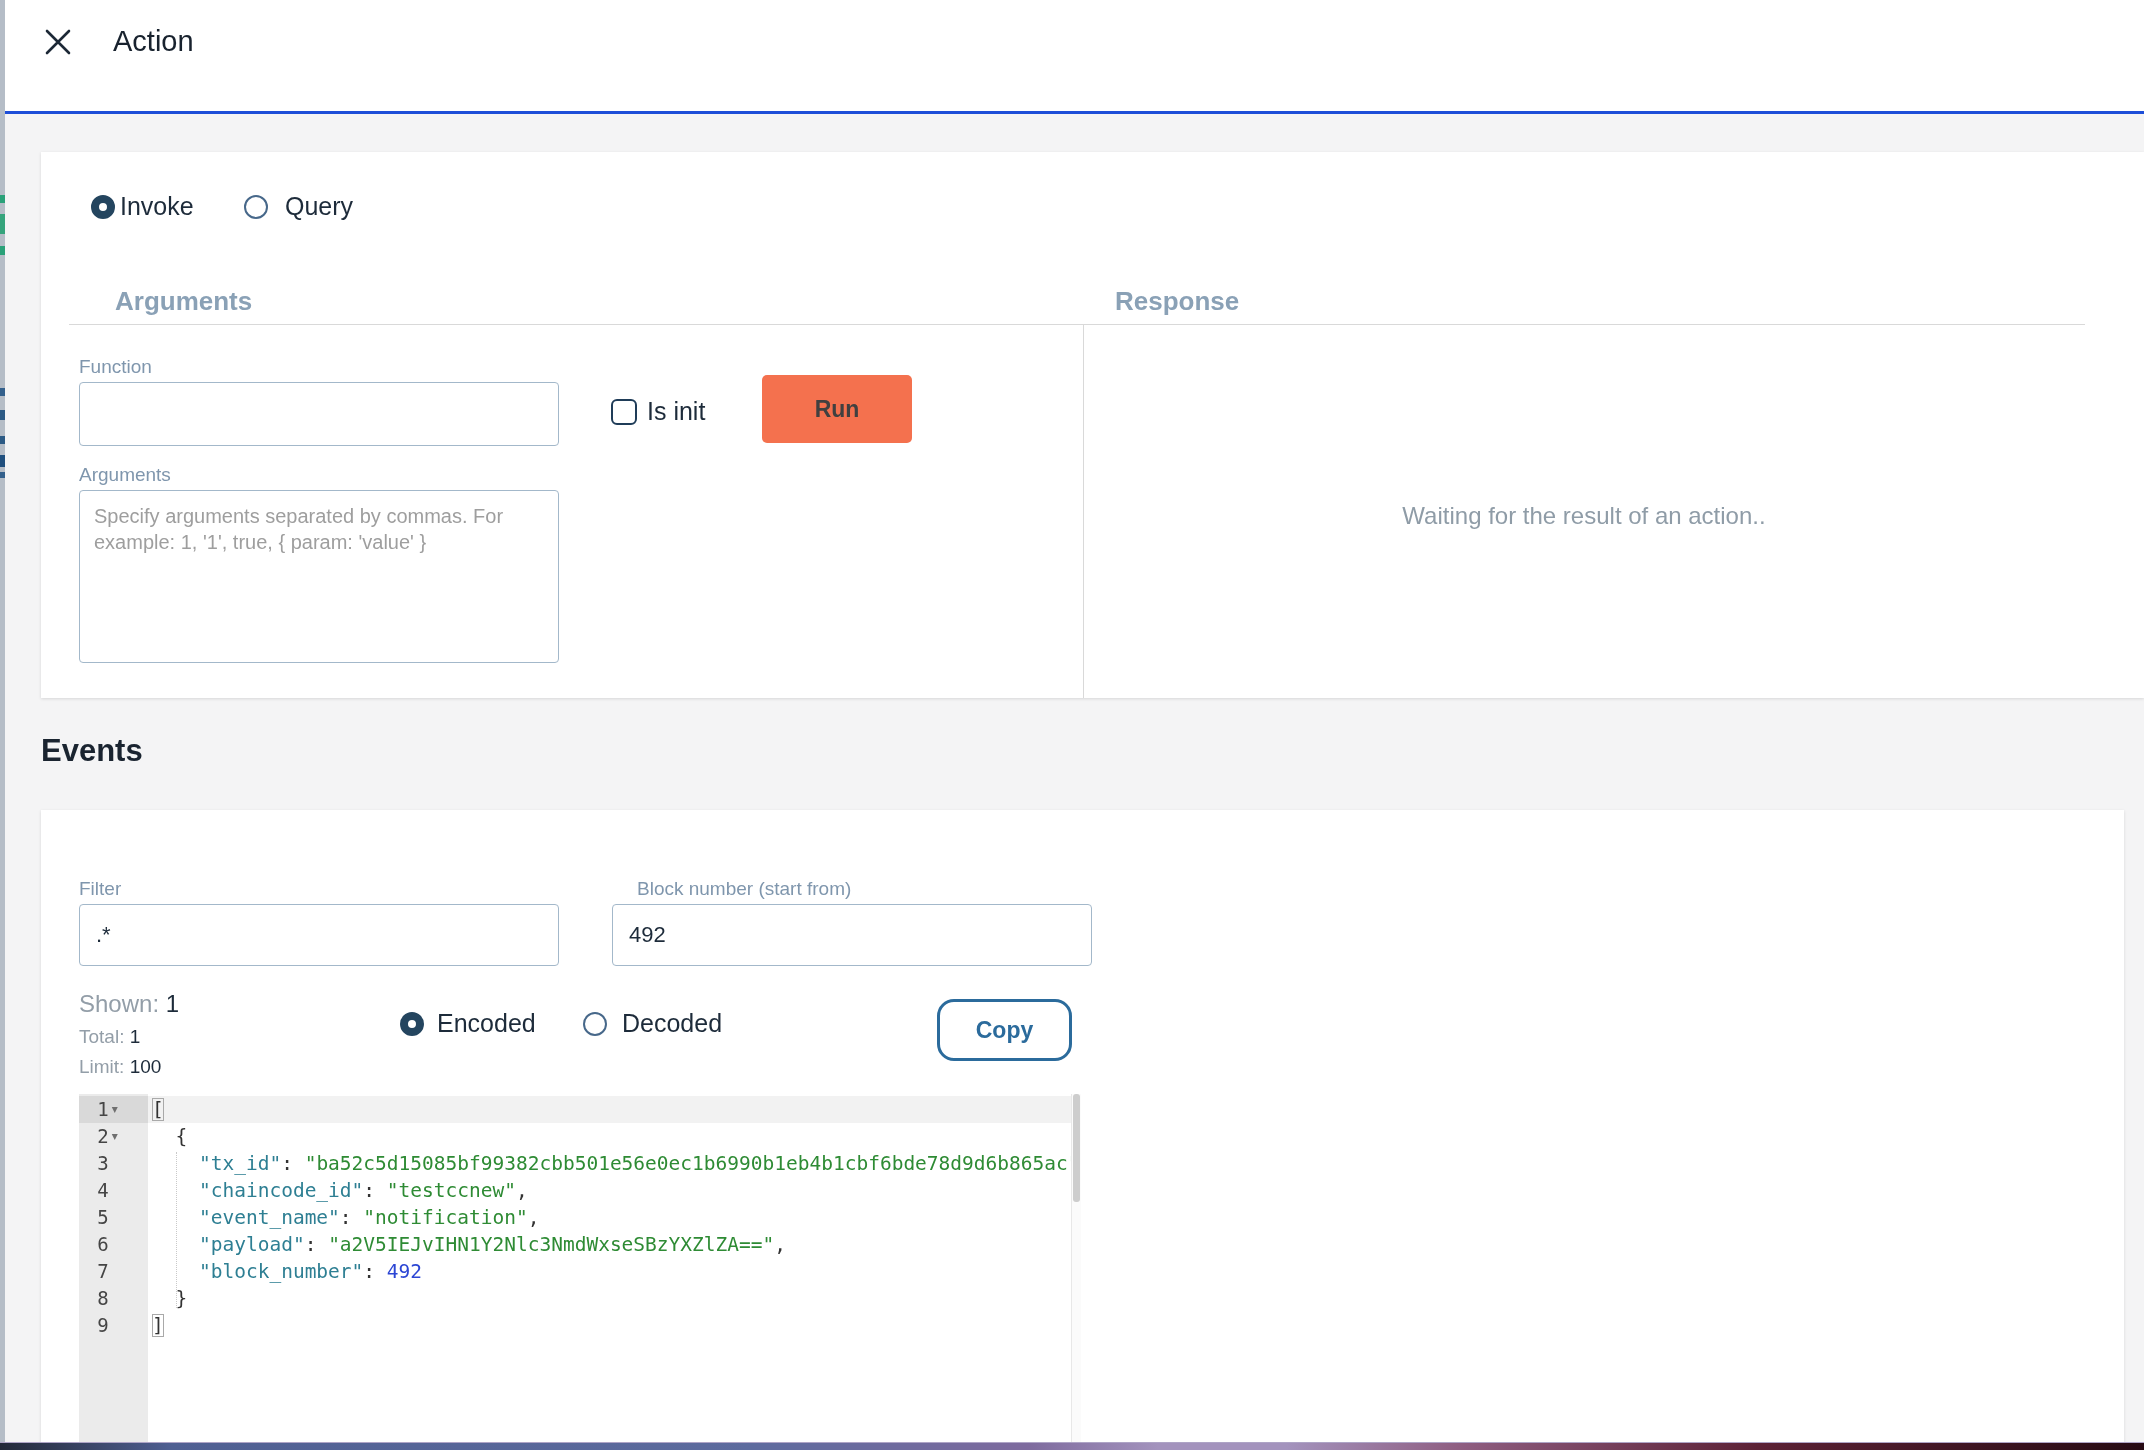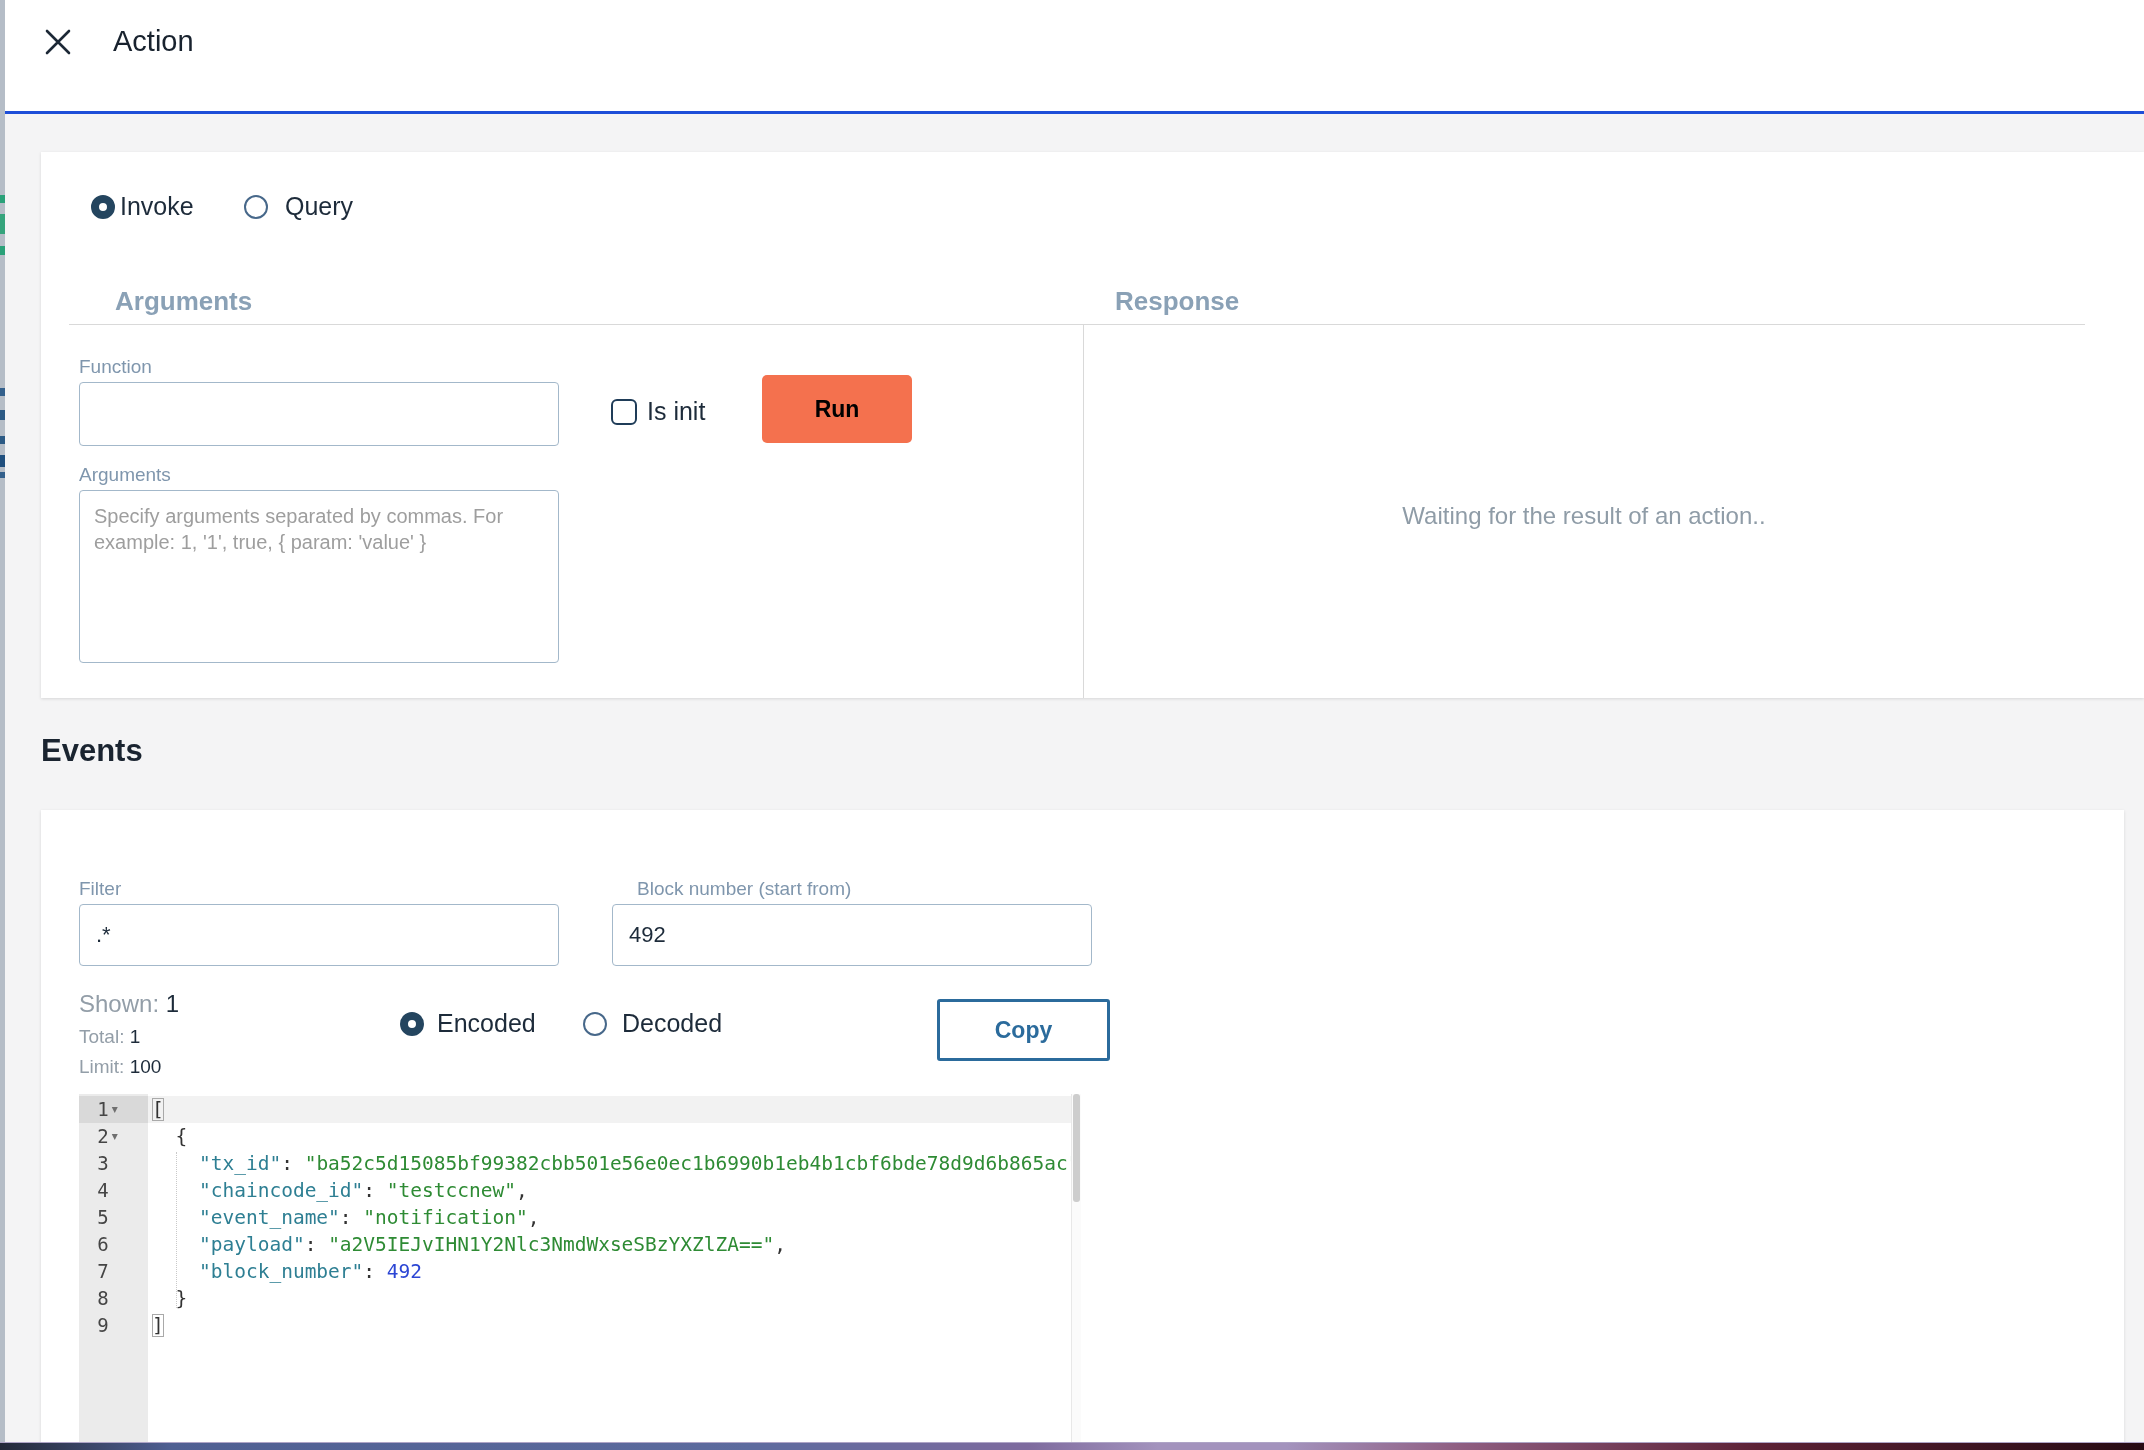--- a/index.html
+++ b/index.html
@@ -26,21 +26,21 @@
   
   .section-title{position:absolute;font-size:26px;font-weight:700;color:#8aa1b6;}
   .hline{position:absolute;height:1px;background:#d9d9d9;}
   .vline{position:absolute;width:1px;background:#d9d9d9;}
   .field-label{position:absolute;font-size:19px;color:#7f96ad;}
   .text-input{position:absolute;box-sizing:border-box;border:1px solid #a3b8ca;border-radius:4px;
               font-family:inherit;font-size:22px;color:#1d2b3a;padding:0 16px;background:#fff;outline:none;}
   .textarea{position:absolute;box-sizing:border-box;border:1px solid #a3b8ca;border-radius:4px;
             font-family:inherit;font-size:20px;color:#1d2b3a;padding:12px 14px;resize:none;outline:none;line-height:26px;}
   .textarea::placeholder{color:#9e9e9e;}
-  .btn-primary{position:absolute;background:#f4714e;color:#000000;border:none;border-radius:5px;
+  .btn-primary{position:absolute;background:#f4714e;color:#404040;border:none;border-radius:5px;
                font-family:inherit;font-size:23px;font-weight:700;cursor:pointer;}
   .btn-outline{position:absolute;background:#fff;color:#2b6b9c;border:3px solid #2b6b9c;border-radius:3px;
                font-family:inherit;font-size:23px;font-weight:700;cursor:pointer;}
   .waiting{position:absolute;font-size:24px;color:#8f9ca7;text-align:center;}
   .events-title{position:absolute;left:41px;top:733px;font-size:31px;font-weight:700;color:#1a2430;}
   .stat-big{position:absolute;font-size:24px;color:#939ea8;}
   .stat-small{position:absolute;font-size:19px;color:#939ea8;}
   .stat-val{color:#1d2b3a;}
   
   .editor{position:absolute;left:38px;top:284px;width:1002px;height:349px;background:#fff;overflow:hidden;}
@@ -140,21 +140,21 @@
     <div class="stat-small" style="left:38px;top:246px;">
       <span>Limit:</span>
       <span class="stat-val">100</span>
     </div>
 
     <div class="radio on" style="left:359px;top:202px;"></div>
     <div class="radio-label" style="left:396px;top:199px;">Encoded</div>
     <div class="radio off" style="left:542px;top:202px;"></div>
     <div class="radio-label" style="left:581px;top:199px;">Decoded</div>
 
-    <button class="btn-outline" style="left:896px;top:189px;width:173px;height:62px;">Copy</button>
+    <button class="btn-outline" style="left:896px;top:189px;width:135px;height:62px;border-radius:17px;">Copy</button>
 
     <div class="editor">
       <div class="ed-gutter-strip"></div>
       <div class="indent-guide"></div>
       <div class="ed-rows">
           <div class="ed-row active">
             <div class="ed-gut">
               <span class="ed-num">1</span>
               <span class="ed-fold">▾</span>
             </div>

